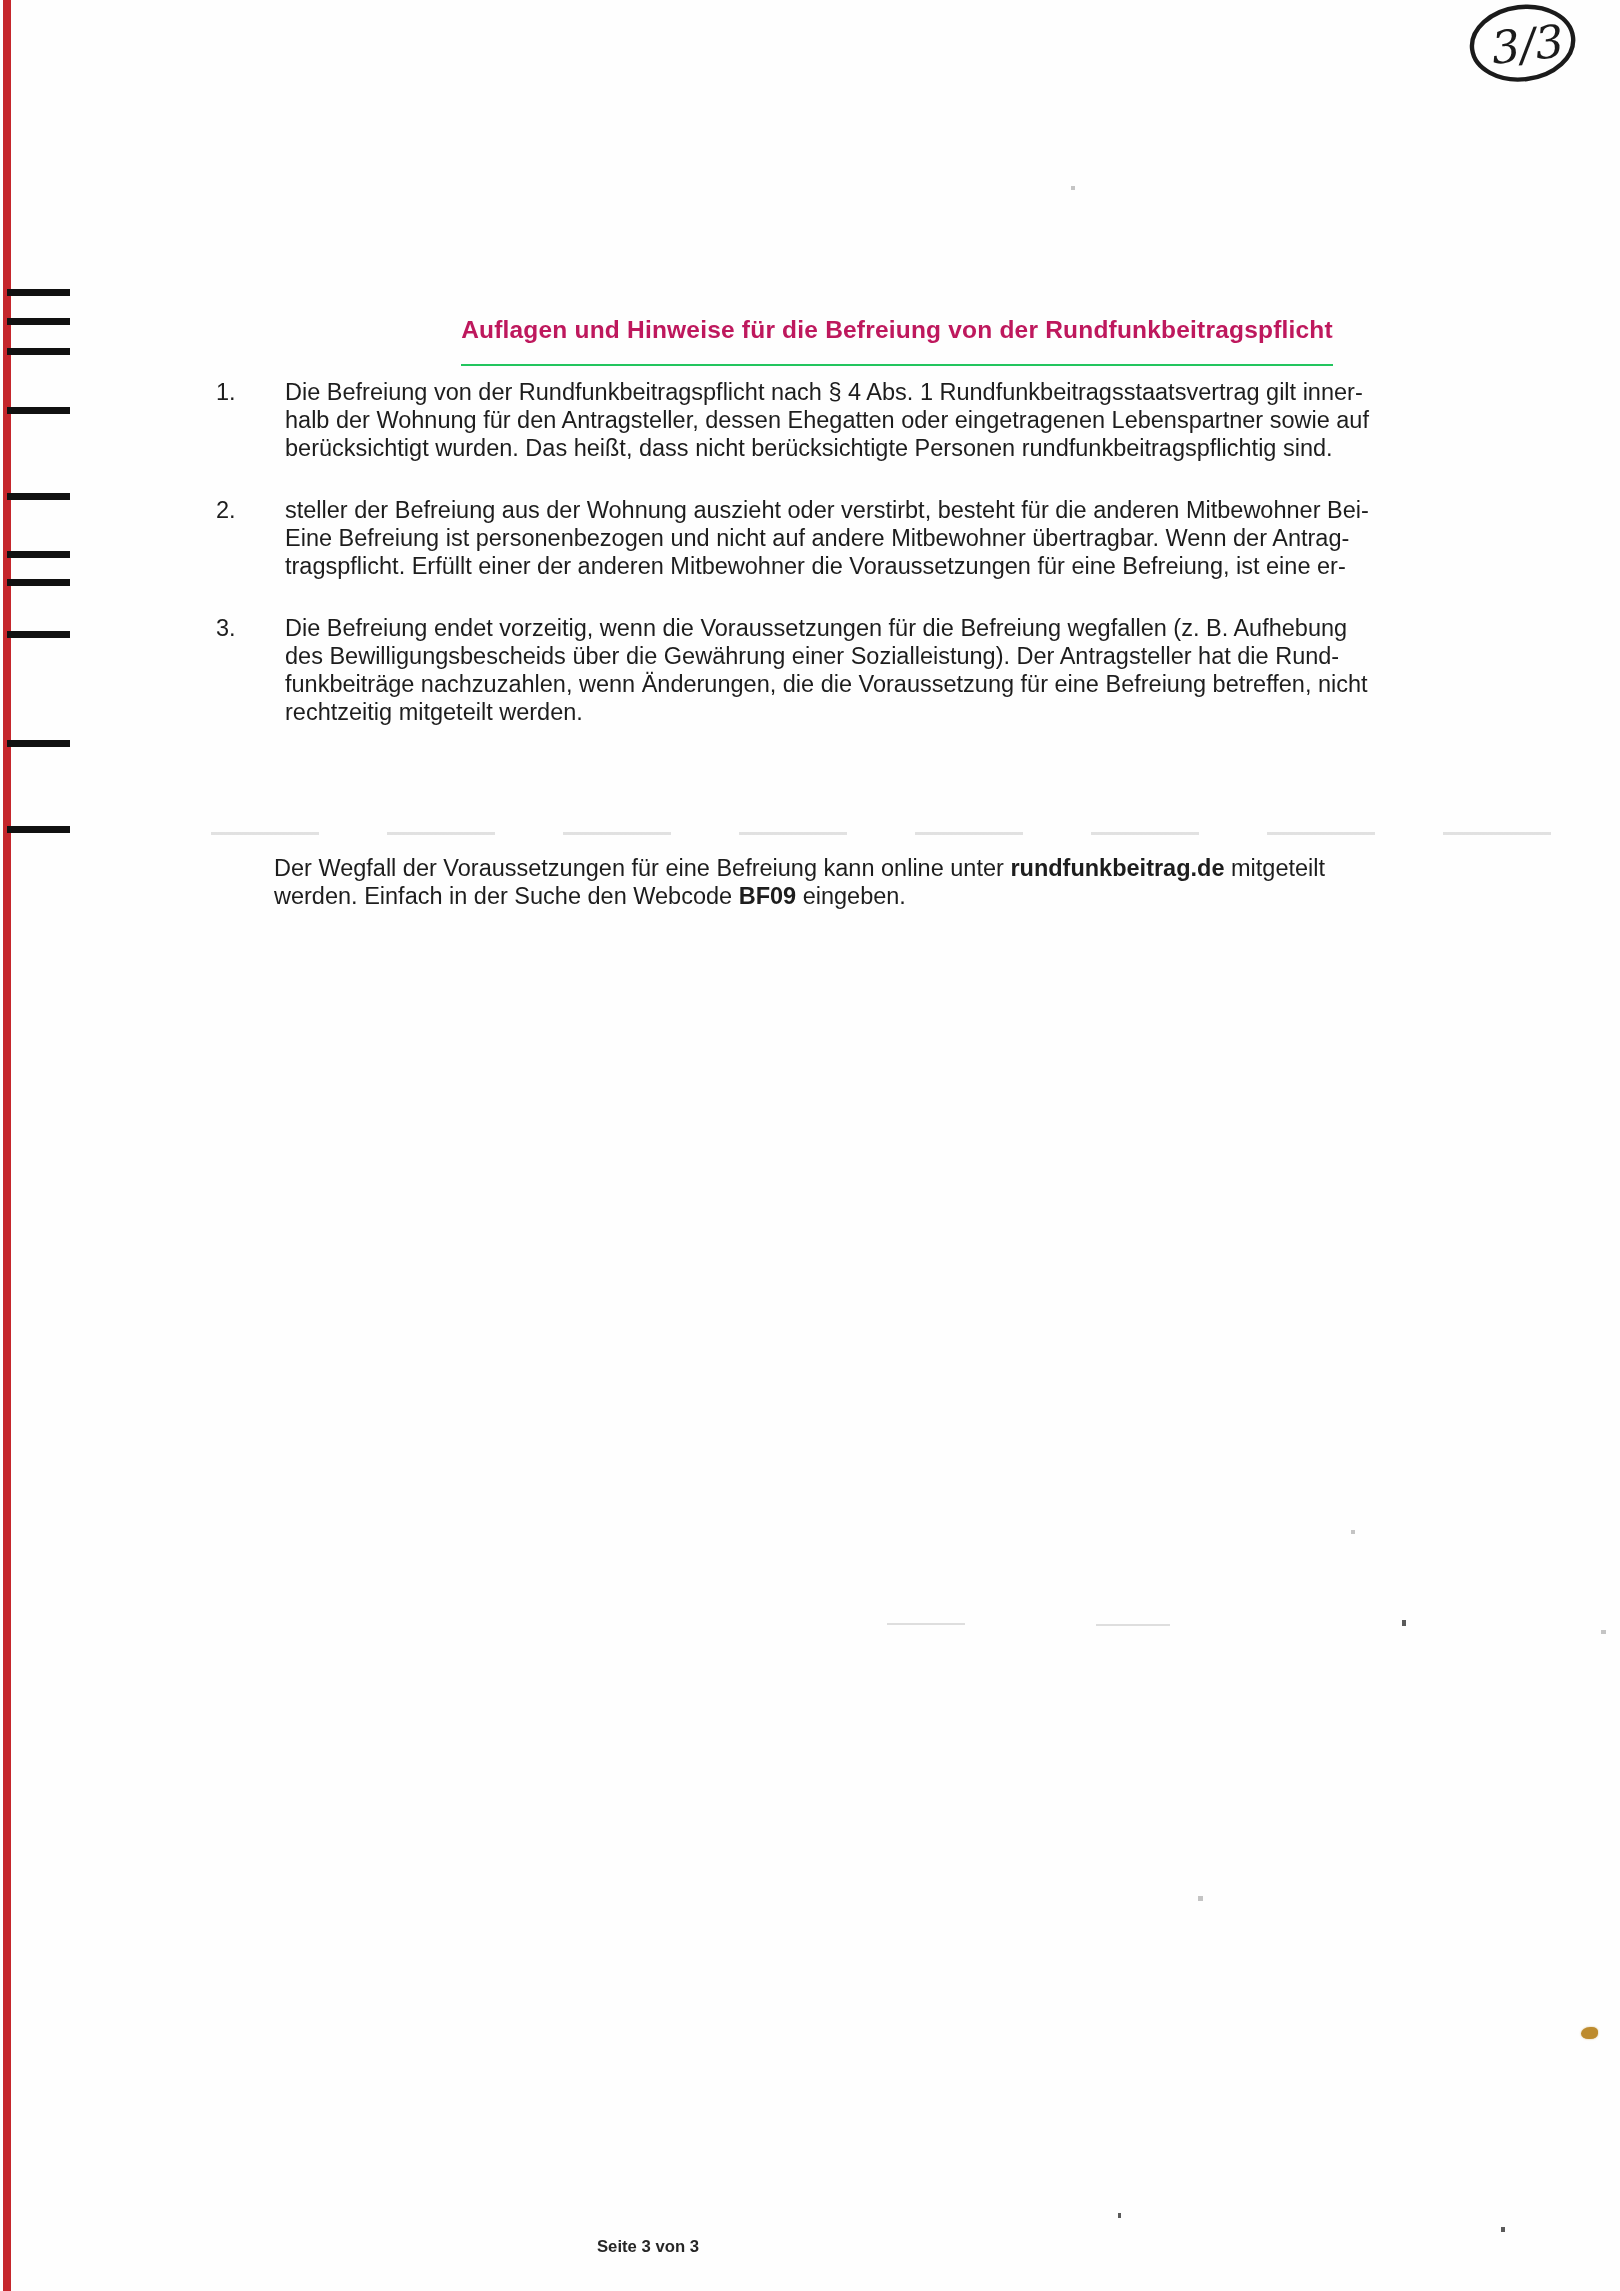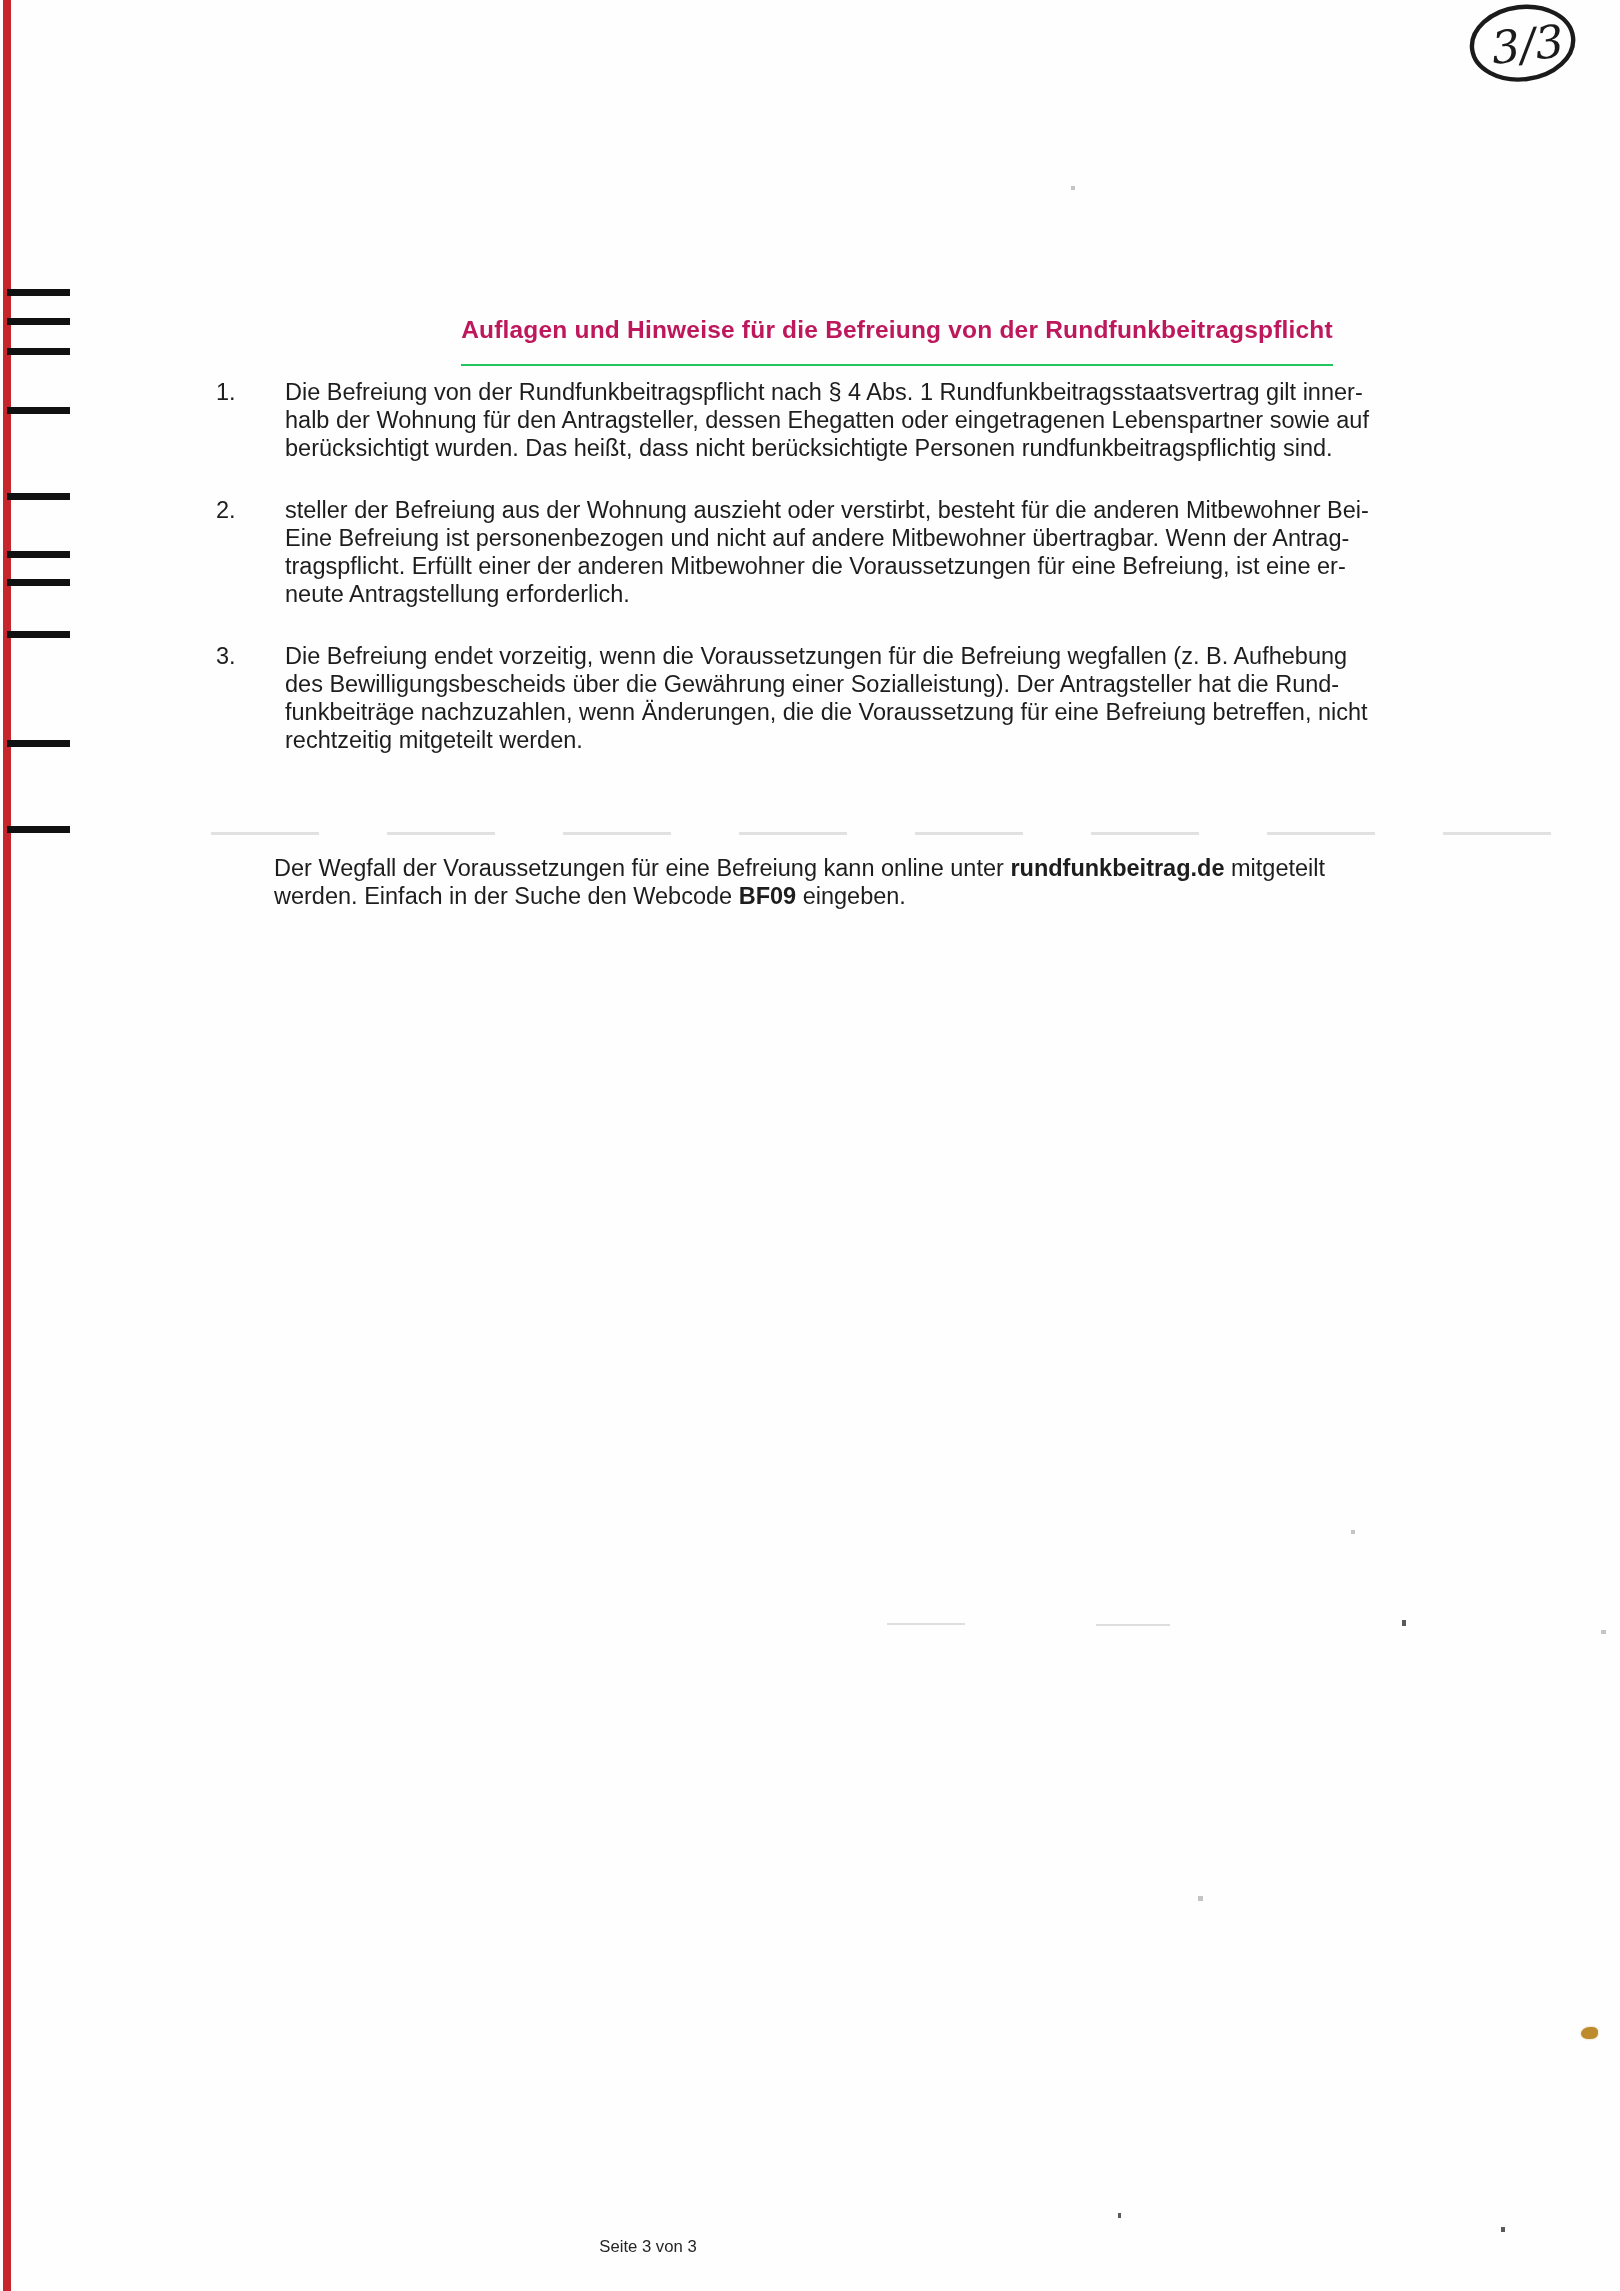--- a/index.html
+++ b/index.html
@@ -44,21 +44,21 @@
   }
 
   .closing{
     position:absolute;left:274px;top:854px;width:1313px;
     font-size:23.5px;line-height:28px;white-space:nowrap;color:#1d1d1d;margin:0;
   }
   .closing b{font-weight:bold;}
 
   .footer{
     position:absolute;left:0;top:2237px;width:1296px;text-align:center;
-    font-size:16.7px;color:#262626;
+    font-size:16.7px;color:#262626;font-weight:bold;
   }
 
   
   .speck{position:absolute;background:#c4c4c4;}
   .speck.dark{background:#5a5a5a;}
   .stain{
     position:absolute;left:1581px;top:2027px;width:16.7px;height:11.8px;
     background:#bd8b2e;border-radius:60% 40% 50% 50%;
     box-shadow:0 0 2px rgba(189,139,46,.6);
   }
@@ -101,21 +101,20 @@
           <div class="tline">halb der Wohnung für den Antragsteller, dessen Ehegatten oder eingetragenen Lebenspartner sowie auf</div>
           <div class="tline">berücksichtigt wurden. Das heißt, dass nicht berücksichtigte Personen rundfunkbeitragspflichtig sind.</div>
         </div>
       </div>
       <div class="item">
         <div class="num">2.</div>
         <div class="item-body">
           <div class="tline">steller der Befreiung aus der Wohnung auszieht oder verstirbt, besteht für die anderen Mitbewohner Bei-</div>
           <div class="tline">Eine Befreiung ist personenbezogen und nicht auf andere Mitbewohner übertragbar. Wenn der Antrag-</div>
           <div class="tline">tragspflicht. Erfüllt einer der anderen Mitbewohner die Voraussetzungen für eine Befreiung, ist eine er-</div>
-          <div class="tline">neute Antragstellung erforderlich.</div>
         </div>
       </div>
       <div class="item">
         <div class="num">3.</div>
         <div class="item-body">
           <div class="tline">Die Befreiung endet vorzeitig, wenn die Voraussetzungen für die Befreiung wegfallen (z. B. Aufhebung</div>
           <div class="tline">des Bewilligungsbescheids über die Gewährung einer Sozialleistung). Der Antragsteller hat die Rund-</div>
           <div class="tline">funkbeiträge nachzuzahlen, wenn Änderungen, die die Voraussetzung für eine Befreiung betreffen, nicht</div>
           <div class="tline">rechtzeitig mitgeteilt werden.</div>
         </div>

